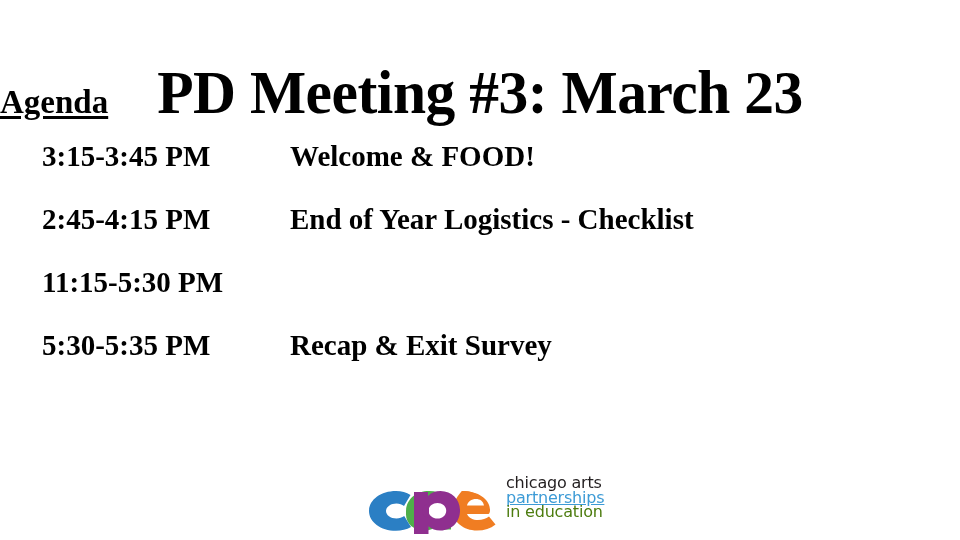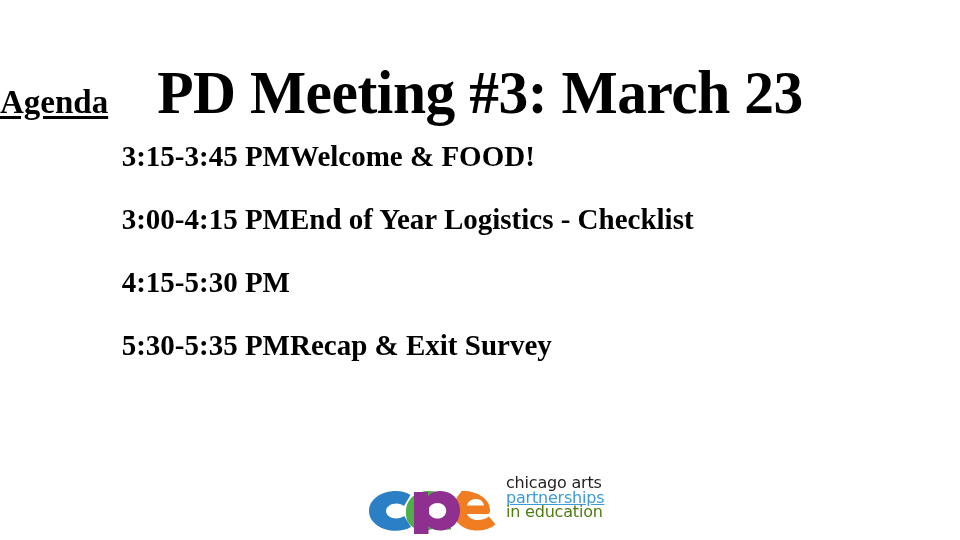--- a/index.html
+++ b/index.html
@@ -64,21 +64,20 @@
     align-items: baseline;
     height: 63px;
   }
   .agenda-time {
     width: 290px;
     padding-left: 42px;
     box-sizing: border-box;
     font-size: 29px;
     font-weight: bold;
     white-space: nowrap;
-    text-align: right;
   }
   .agenda-desc {
     font-size: 29px;
     font-weight: bold;
     white-space: nowrap;
   }
 
   
   .logo {
     position: absolute;
@@ -118,26 +117,26 @@
   <div class="slide-subtitle">Agenda</div>
 
   <div class="agenda">
 
     <div class="agenda-row">
       <div class="agenda-time">3:15-3:45 PM</div>
       <div class="agenda-desc">Welcome &amp; FOOD!</div>
     </div>
 
     <div class="agenda-row">
-      <div class="agenda-time">3:00-4:15 PM</div>
+      <div class="agenda-time">2:45-4:15 PM</div>
       <div class="agenda-desc">End of Year Logistics - Checklist</div>
     </div>
 
     <div class="agenda-row">
-      <div class="agenda-time">4:15-5:30 PM</div>
+      <div class="agenda-time">11:15-5:30 PM</div>
     </div>
 
     <div class="agenda-row">
       <div class="agenda-time">5:30-5:35 PM</div>
       <div class="agenda-desc">Recap &amp; Exit Survey</div>
     </div>
 
   </div>
 
   <div class="logo">

